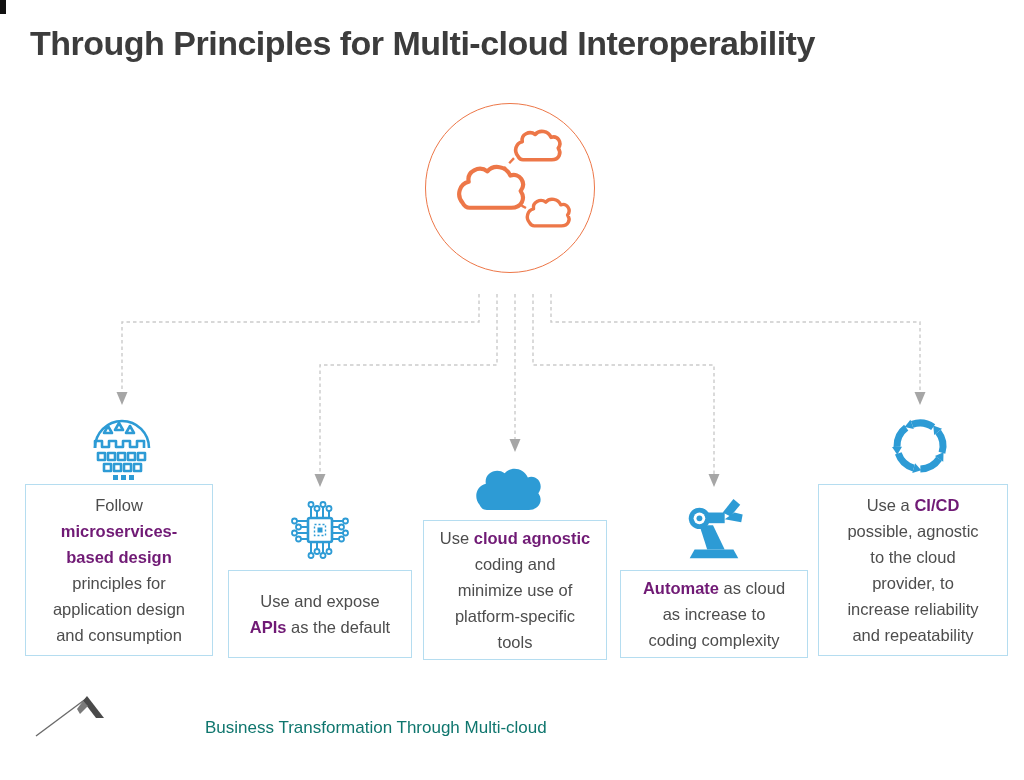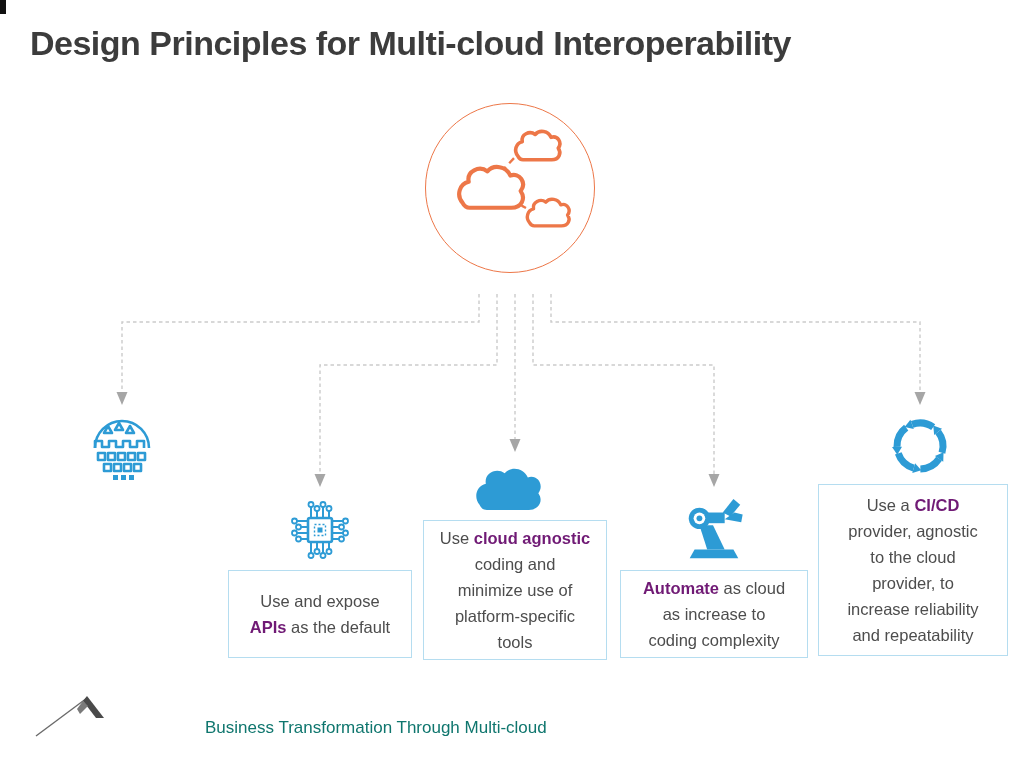--- a/index.html
+++ b/index.html
@@ -26,21 +26,21 @@
   .brand sup{font-size:10px;color:#5b9bc9;}
   .tagline{position:absolute;left:175px;top:30px;font-size:17px;color:#0f766e;}
 </style>
 </head>
 <body>
 
 <div class="page">
 
   <div class="corner-mark"></div>
 
-  <h1 class="title">Design Principles for Multi-cloud Interoperability</h1>
+  <h1 class="title">Through Principles for Multi-cloud Interoperability</h1>
 
   <div class="center-circle">
     <svg width="167" height="167" viewBox="0 0 167 167">
       <defs>
         <path id="cloud" d="M18 44 H58 C68 44 72 35 67 28 C73 20 66 10 57 13 C53 4 41 2 35 9 C27 3 15 9 17 19 C8 21 5 32 11 39 C13 43 15 44 18 44 Z"></path>
       </defs>
       <line x1="75" y1="68" x2="90" y2="52" stroke="#ED7748" stroke-width="2.4" stroke-dasharray="7,5"></line>
       <line x1="85" y1="96" x2="100" y2="104" stroke="#ED7748" stroke-width="2.4" stroke-dasharray="7,5"></line>
       <use href="#cloud" transform="translate(25,58) scale(1.04)" fill="#fff" stroke="#ED7748" stroke-width="4" stroke-linejoin="round"></use>
       <use href="#cloud" transform="translate(84,24) scale(0.72)" fill="#fff" stroke="#ED7748" stroke-width="5" stroke-linejoin="round"></use>
@@ -155,31 +155,34 @@
         <polygon points="16.6,13.1 25.8,15.1 22.4,5.7" fill="#2D9BD5"></polygon>
       </g>
     </defs>
     <use href="#cycseg"></use>
     <use href="#cycseg" transform="rotate(-72 32 32)"></use>
     <use href="#cycseg" transform="rotate(-144 32 32)"></use>
     <use href="#cycseg" transform="rotate(-216 32 32)"></use>
     <use href="#cycseg" transform="rotate(-288 32 32)"></use>
   </svg>
 
+  <div class="pbox box1">
+    <p><span>Follow</span><br><b>microservices-</b><br><b>based design</b><br><span>principles for</span><br><span>application design</span><br><span>and consumption</span></p>
+  </div>
   <div class="pbox box2">
     <p><span>Use and expose</span><br><b>APIs</b><span> as the default</span></p>
   </div>
   <div class="pbox box3">
     <p><span>Use </span><b>cloud agnostic</b><br><span>coding and</span><br><span>minimize use of</span><br><span>platform-specific</span><br><span>tools</span></p>
   </div>
   <div class="pbox box4">
     <p><b>Automate</b><span> as cloud</span><br><span>as increase to</span><br><span>coding complexity</span></p>
   </div>
   <div class="pbox box5">
-    <p><span>Use a </span><b>CI/CD</b><br><span>provider, agnostic</span><br><span>to the cloud</span><br><span>provider, to</span><br><span>increase reliability</span><br><span>and repeatability</span></p>
+    <p><span>Use a </span><b>CI/CD</b><br><span>possible, agnostic</span><br><span>to the cloud</span><br><span>provider, to</span><br><span>increase reliability</span><br><span>and repeatability</span></p>
   </div>
 
   <div class="footer">
     <svg width="120" height="62" viewBox="0 0 120 62" style="position:absolute;left:0;top:0;">
       <line x1="6" y1="48" x2="57" y2="10" stroke="#6b6b6b" stroke-width="1.4"></line>
       <polygon points="57,8 74,30 66,30 53,13" fill="#4a4a4a"></polygon>
       <polygon points="53,13 58,18 50,26 47,21" fill="#7a7a7a"></polygon>
     </svg>
     <div class="tagline">Business Transformation Through Multi-cloud</div>
   </div>

